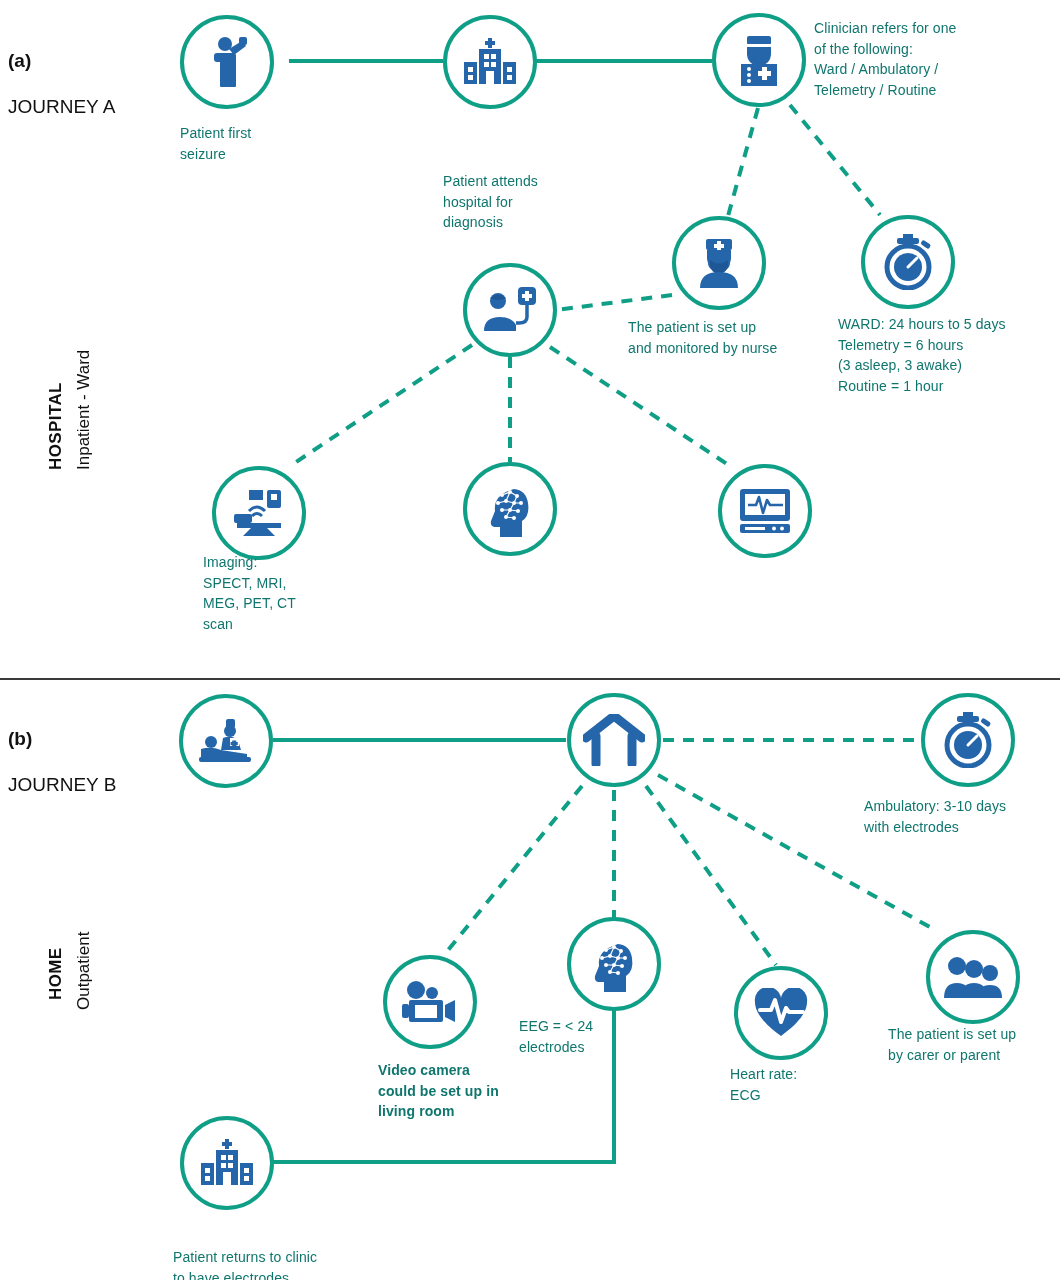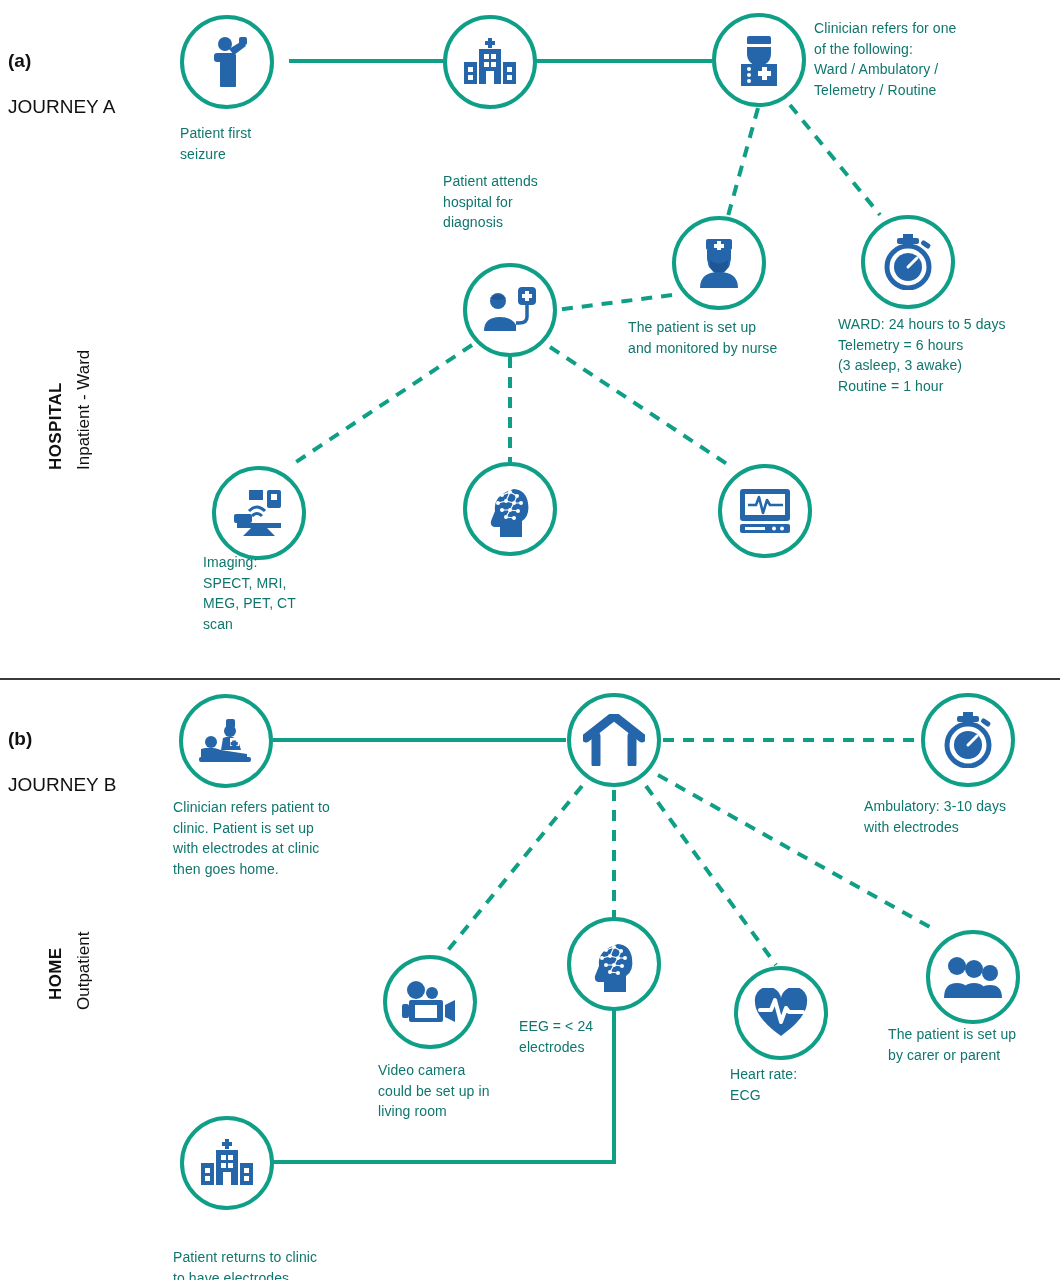--- a/index.html
+++ b/index.html
@@ -284,24 +284,20 @@
         <circle cx="33" cy="13" r="6"></circle>
         <path d="M26 20 q8 -4 15 2 l3 10 h-20 z"></path>
         <rect x="33" y="20" width="9" height="8" fill="#fff"></rect>
         <path d="M35 22 h5 v2 h2 v4 h-2 v2 h-5 v-2 h-2 v-4 h2 z" fill="#2566ab" transform="scale(0.8) translate(9,6)"></path>
         <circle cx="14" cy="24" r="6"></circle>
         <path d="M4 31 q10 -3 20 1 l26 4 v5 h-46 z"></path>
         <rect x="2" y="39" width="52" height="5" rx="2"></rect>
       </svg>
     </span>
   </div>
-  <div class="cap" style="left:173px; top:797px; width:240px;">Clinician  refers patient to
-clinic.  Patient is set up
-with electrodes at clinic
-then goes home.</div>
 
   <div class="node" style="left:567px; top:693px; width:94px; height:94px;">
     <span>
       <svg width="62" height="52" viewBox="0 0 62 52" fill="none" stroke="#2566ab">
         <path d="M3 24 L31 2 L59 24" stroke-width="9" stroke-linecap="round" stroke-linejoin="round"></path>
         <path d="M13 50 V22 M49 50 V22" stroke-width="9" stroke-linecap="round"></path>
       </svg>
     </span>
   </div>
 
@@ -325,21 +321,21 @@
       <svg width="58" height="42" viewBox="0 0 58 42" fill="#2566ab">
         <circle cx="15" cy="9" r="9"></circle>
         <circle cx="31" cy="12" r="6"></circle>
         <rect x="8" y="19" width="34" height="22" rx="2"></rect>
         <rect x="14" y="24" width="22" height="13" fill="#fff"></rect>
         <path d="M44 24 l10 -5 v22 l-10 -5 z"></path>
         <rect x="1" y="23" width="7" height="14" rx="2"></rect>
       </svg>
     </span>
   </div>
-  <div class="cap" style="left:378px; top:1060px; width:190px;">Video camera
+  <div class="cap" style="left:378px; top:1060px; width:190px;font-weight:bold;">Video camera
 could be set up in
 living room</div>
 
   <div class="node" style="left:567px; top:917px; width:94px; height:94px;">
     <span>
       <svg width="52" height="56" viewBox="0 0 52 56" fill="#2566ab">
         <path d="M30 8 q12 1 14 14 q2 13 -6 18 v16 h-22 v-10 h-6 q-4 -1 -3 -6 l4 -10 q-2 -16 19 -22 z"></path>
         <g fill="#fff">
           <circle cx="18" cy="14" r="2"></circle>
             <circle cx="26" cy="11" r="2"></circle>

